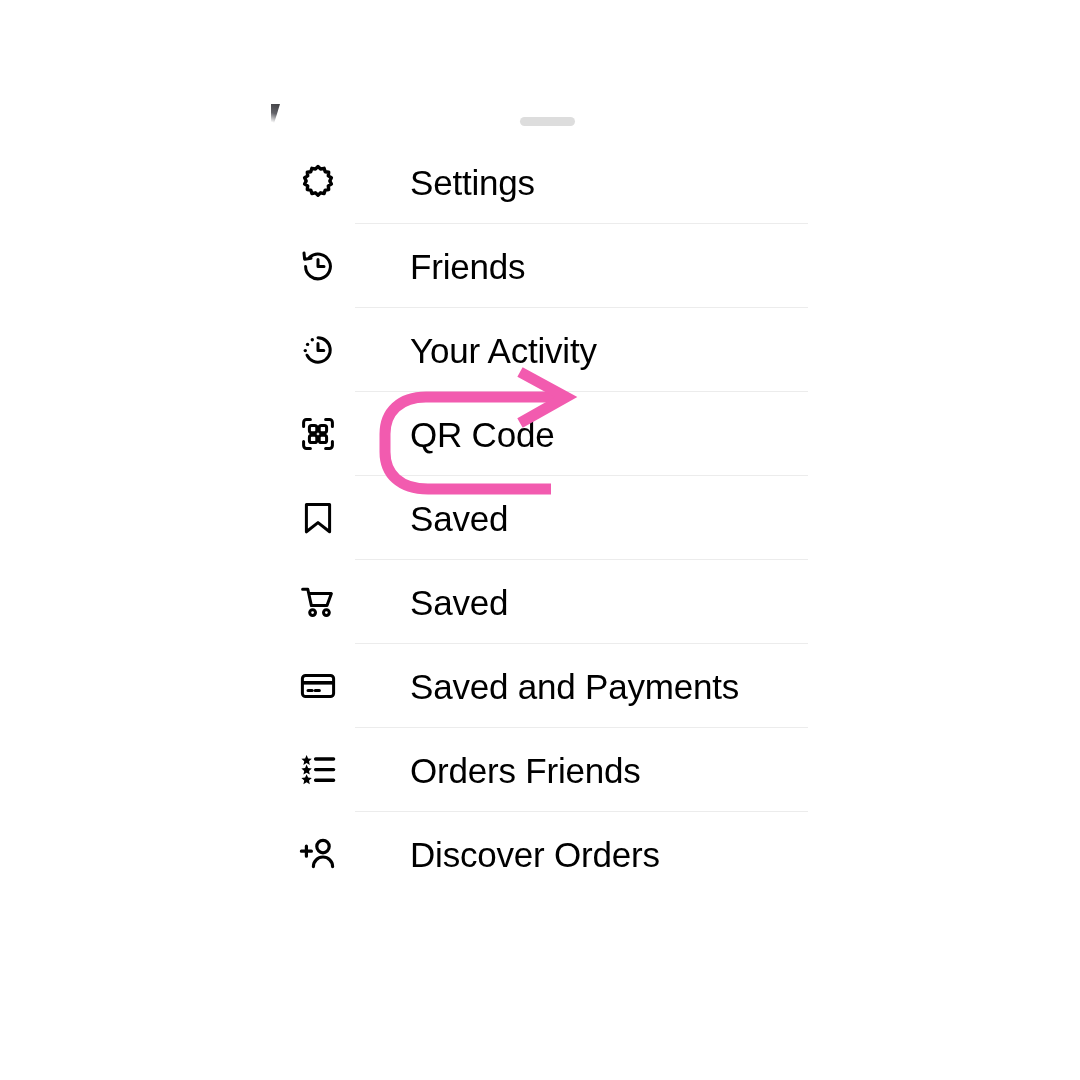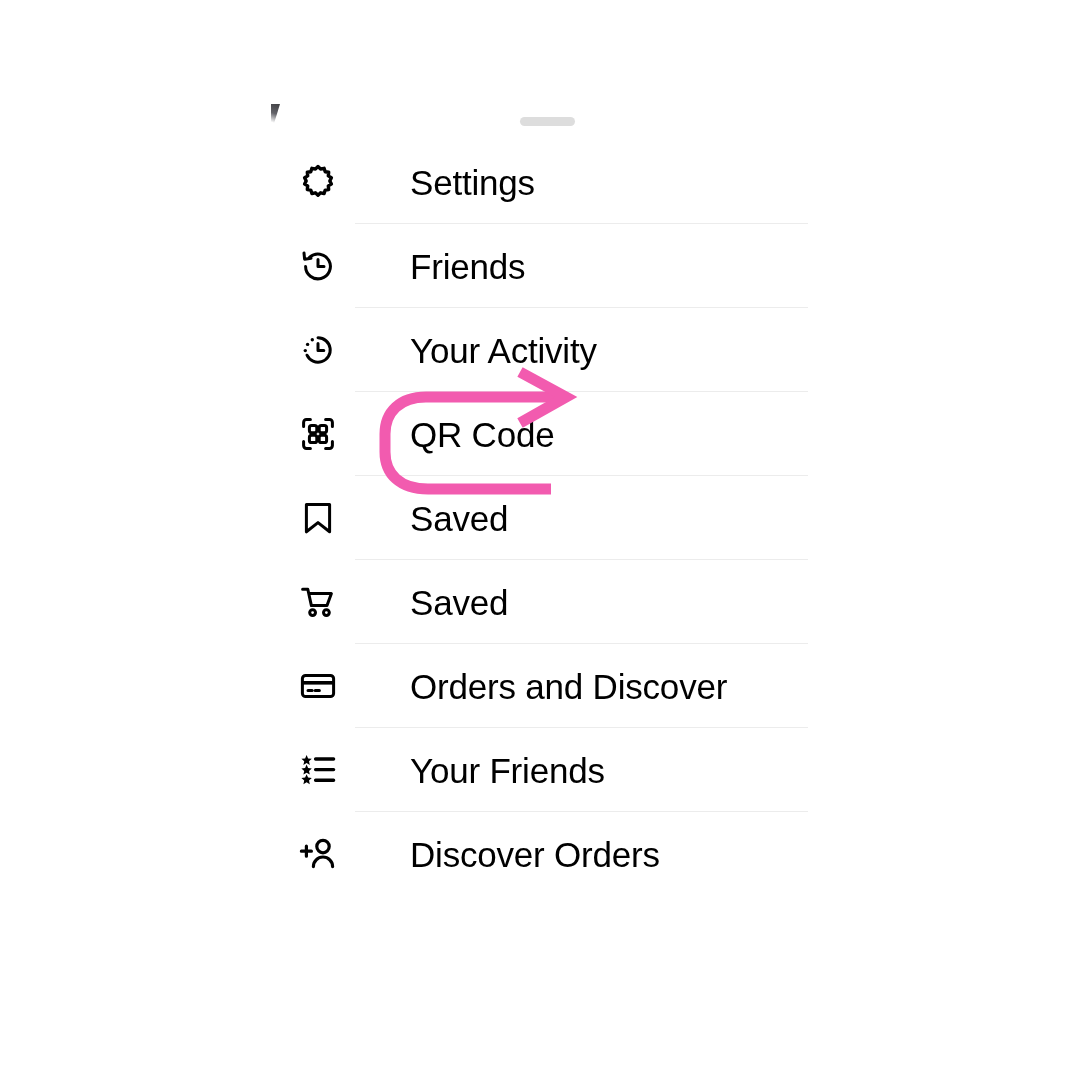--- a/index.html
+++ b/index.html
@@ -194,34 +194,34 @@
     </div>
 
     <div class="menu-row">
       <span class="menu-icon">
         <svg width="40" height="40" viewBox="0 0 40 40" fill="none">
           <rect x="4.4" y="9.4" width="31.2" height="21.2" rx="3.2" stroke="#000" stroke-width="3"></rect>
           <path d="M4.4 16.8h31.2" stroke="#000" stroke-width="3.6"></path>
           <path d="M10.0 24.6h4.2M17.2 24.6h4.2" stroke="#000" stroke-width="3" stroke-linecap="round"></path>
         </svg>
       </span>
-      <span class="menu-label">Orders and Discover</span>
+      <span class="menu-label">Saved and Payments</span>
       <span class="row-divider"></span>
     </div>
 
     <div class="menu-row">
       <span class="menu-icon">
         <svg width="40" height="40" viewBox="0 0 40 40" fill="none">
           <path d="M8.6 5.0 10.1 8.4 13.8 8.8 11.0 11.3 11.8 15.0 8.6 13.1 5.4 15.0 6.2 11.3 3.4 8.8 7.1 8.4Z" fill="#000"></path>
           <path d="M8.6 14.6 10.1 18.0 13.8 18.4 11.0 20.9 11.8 24.6 8.6 22.7 5.4 24.6 6.2 20.9 3.4 18.4 7.1 18.0Z" fill="#000"></path>
           <path d="M8.6 24.2 10.1 27.6 13.8 28.0 11.0 30.5 11.8 34.2 8.6 32.3 5.4 34.2 6.2 30.5 3.4 28.0 7.1 27.6Z" fill="#000"></path>
           <path d="M17.6 9.0h18.0M17.6 19.6h18.0M17.6 30.2h18.0" stroke="#000" stroke-width="3.4" stroke-linecap="round"></path>
         </svg>
       </span>
-      <span class="menu-label">Your Friends</span>
+      <span class="menu-label">Orders Friends</span>
       <span class="row-divider"></span>
     </div>
 
     <div class="menu-row">
       <span class="menu-icon">
         <svg width="40" height="40" viewBox="0 0 40 40" fill="none">
           <path d="M3.4 17.2h10.0M8.4 12.2v10.0" stroke="#000" stroke-width="3.2" stroke-linecap="round"></path>
           <circle cx="25.0" cy="12.6" r="6.2" stroke="#000" stroke-width="3.2"></circle>
           <path d="M15.4 32.6a9.6 9.6 0 0 1 19.2 0" stroke="#000" stroke-width="3.2" stroke-linecap="round"></path>
         </svg>

